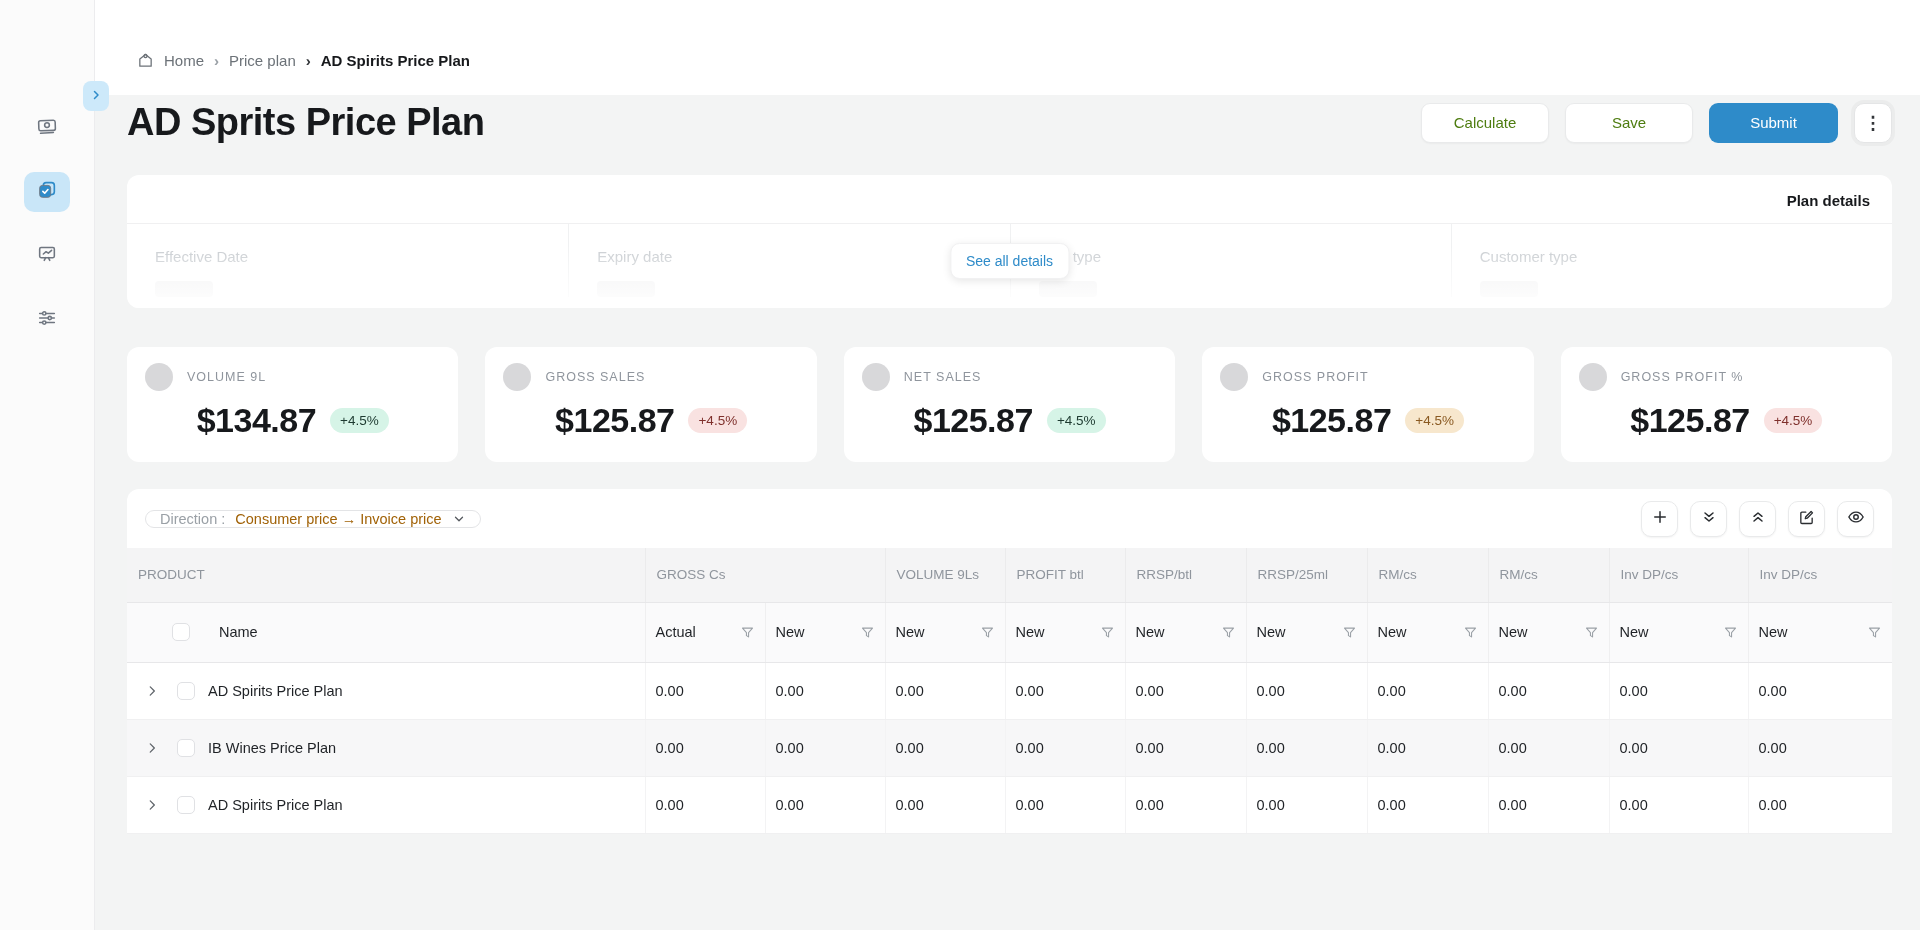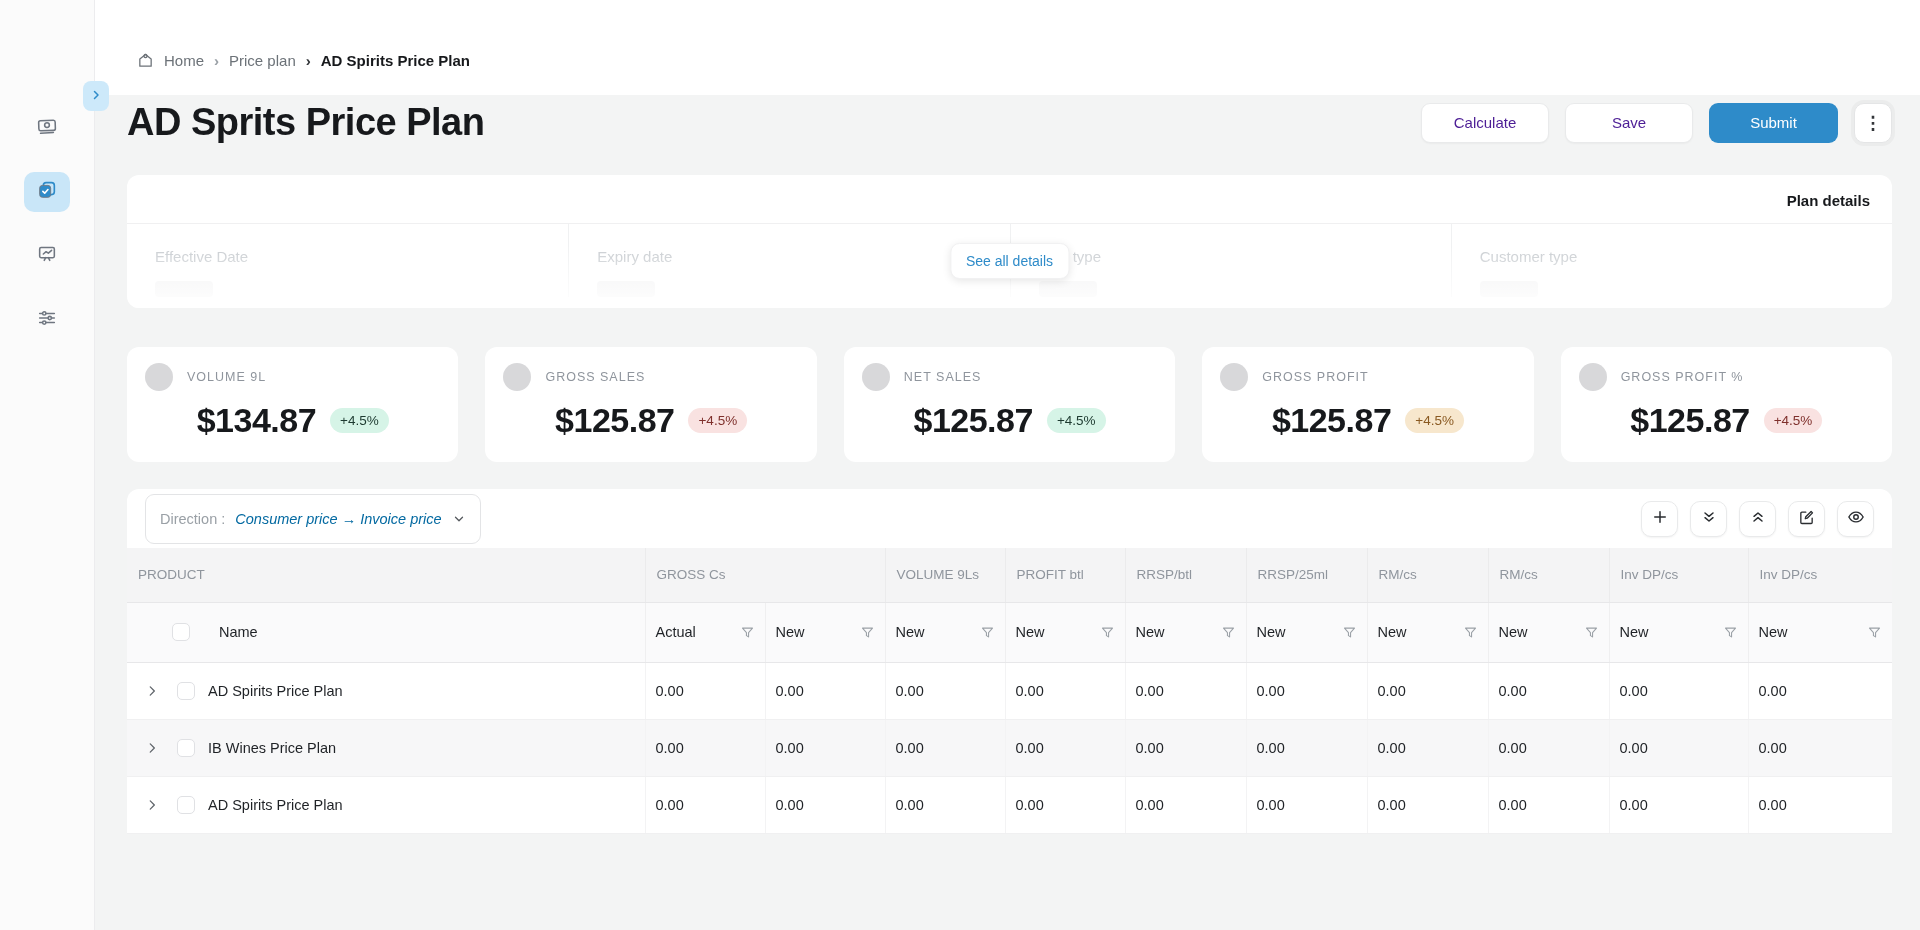--- a/index.html
+++ b/index.html
@@ -25,21 +25,21 @@
   .crumb-sep.dark { color:#33363a; }
 
   
   .content { position:fixed; left:95px; top:70px; width:1825px; height:860px;
     background:#f3f4f4; border-top-left-radius:14px; padding:0 28px 0 32px; overflow:hidden; }
 
   .title-row { height:105px; display:flex; align-items:center; justify-content:space-between; }
   .page-title { font-size:38px; font-weight:bold; letter-spacing:-0.5px; }
   .actions { display:flex; align-items:center; gap:16px; }
   .btn { height:40px; border:none; border-radius:9px; font-size:15px; font-family:inherit; cursor:pointer; }
-  .btn.ghost { background:#fff; color:#4c1d95; width:128px; border:1px solid #e9eaeb; box-shadow:0 1px 2px rgba(0,0,0,.04); }
+  .btn.ghost { background:#fff; color:#4d7c0f; width:128px; border:1px solid #e9eaeb; box-shadow:0 1px 2px rgba(0,0,0,.04); }
   .btn.primary { background:#2e8bc9; color:#fff; width:129px; }
   .btn.kebab { background:#fff; width:38px; border:1px solid #e4e5e6; border-radius:10px; font-size:18px; font-weight:bold; color:#33363a; box-shadow:0 0 0 3px #ebecec; }
 
   
   .plan-card { position:relative; background:#fff; border-radius:12px; height:133px; overflow:hidden; }
   .plan-head { font-size:15px; font-weight:bold; padding:17px 22px 14px 22px;text-align:right; }
   .plan-divider { height:1px; background:#f0f0f1; }
   .plan-fields { display:grid; grid-template-columns:1fr 1fr 1fr 1fr; }
   .plan-field { padding:24px 0 0 28px; }
   .plan-field + .plan-field { border-left:1px solid #f0f1f2; }
@@ -61,23 +61,23 @@
   .kpi-value { font-size:34px; font-weight:600; letter-spacing:-0.5px; }
   .kpi-badge { font-size:13.5px; padding:5px 10px; border-radius:20px; }
   .kpi-badge.positive { background:#d6f4e7; color:#1d3a30; }
   .kpi-badge.negative { background:#f9e2e1; color:#7f302c; }
   .kpi-badge.warning  { background:#f7e7cd; color:#8a5a22; }
 
   
   .table-card { background:#fff; border-radius:12px 12px 0 0; margin-top:27px; overflow:hidden; }
   .table-toolbar { height:59px; display:flex; align-items:center; justify-content:space-between; padding:0 18px; }
   .direction { display:flex; align-items:center; gap:10px; border:1px solid #e3e4e6; border-radius:9px;
-    height:50px; padding:0 14px; background:#fff; cursor:pointer; font-size:14.5px; }
+    height:18px; padding:0 14px; background:#fff; cursor:pointer; font-size:14.5px; }
   .dir-label { color:#9aa0a6; }
-  .dir-value { color:#0369a1;font-style:italic; }
+  .dir-value { color:#a16207; }
   .icon-btns { display:flex; gap:12px; }
   .icon-btn { width:37px; height:36px; background:#fff; border:1px solid #e9eaeb; border-radius:10px;
     display:flex; align-items:center; justify-content:center; box-shadow:0 1px 2px rgba(0,0,0,.05); cursor:pointer; }
 
   table { border-collapse:collapse; table-layout:fixed; width:1765px; }
   th, td { font-weight:normal; text-align:left; }
   tr.group-row th { background:#f4f4f5; height:54px; color:#8f959d; font-size:13.5px;
     padding-left:11px; border-right:1px solid #ebebec; border-bottom:1px solid #e7e7e9; }
   tr.group-row th:last-child { border-right:none; }
   tr.sub-row th { background:#fafafb; height:60px; font-size:14.5px; color:#1f2226;

